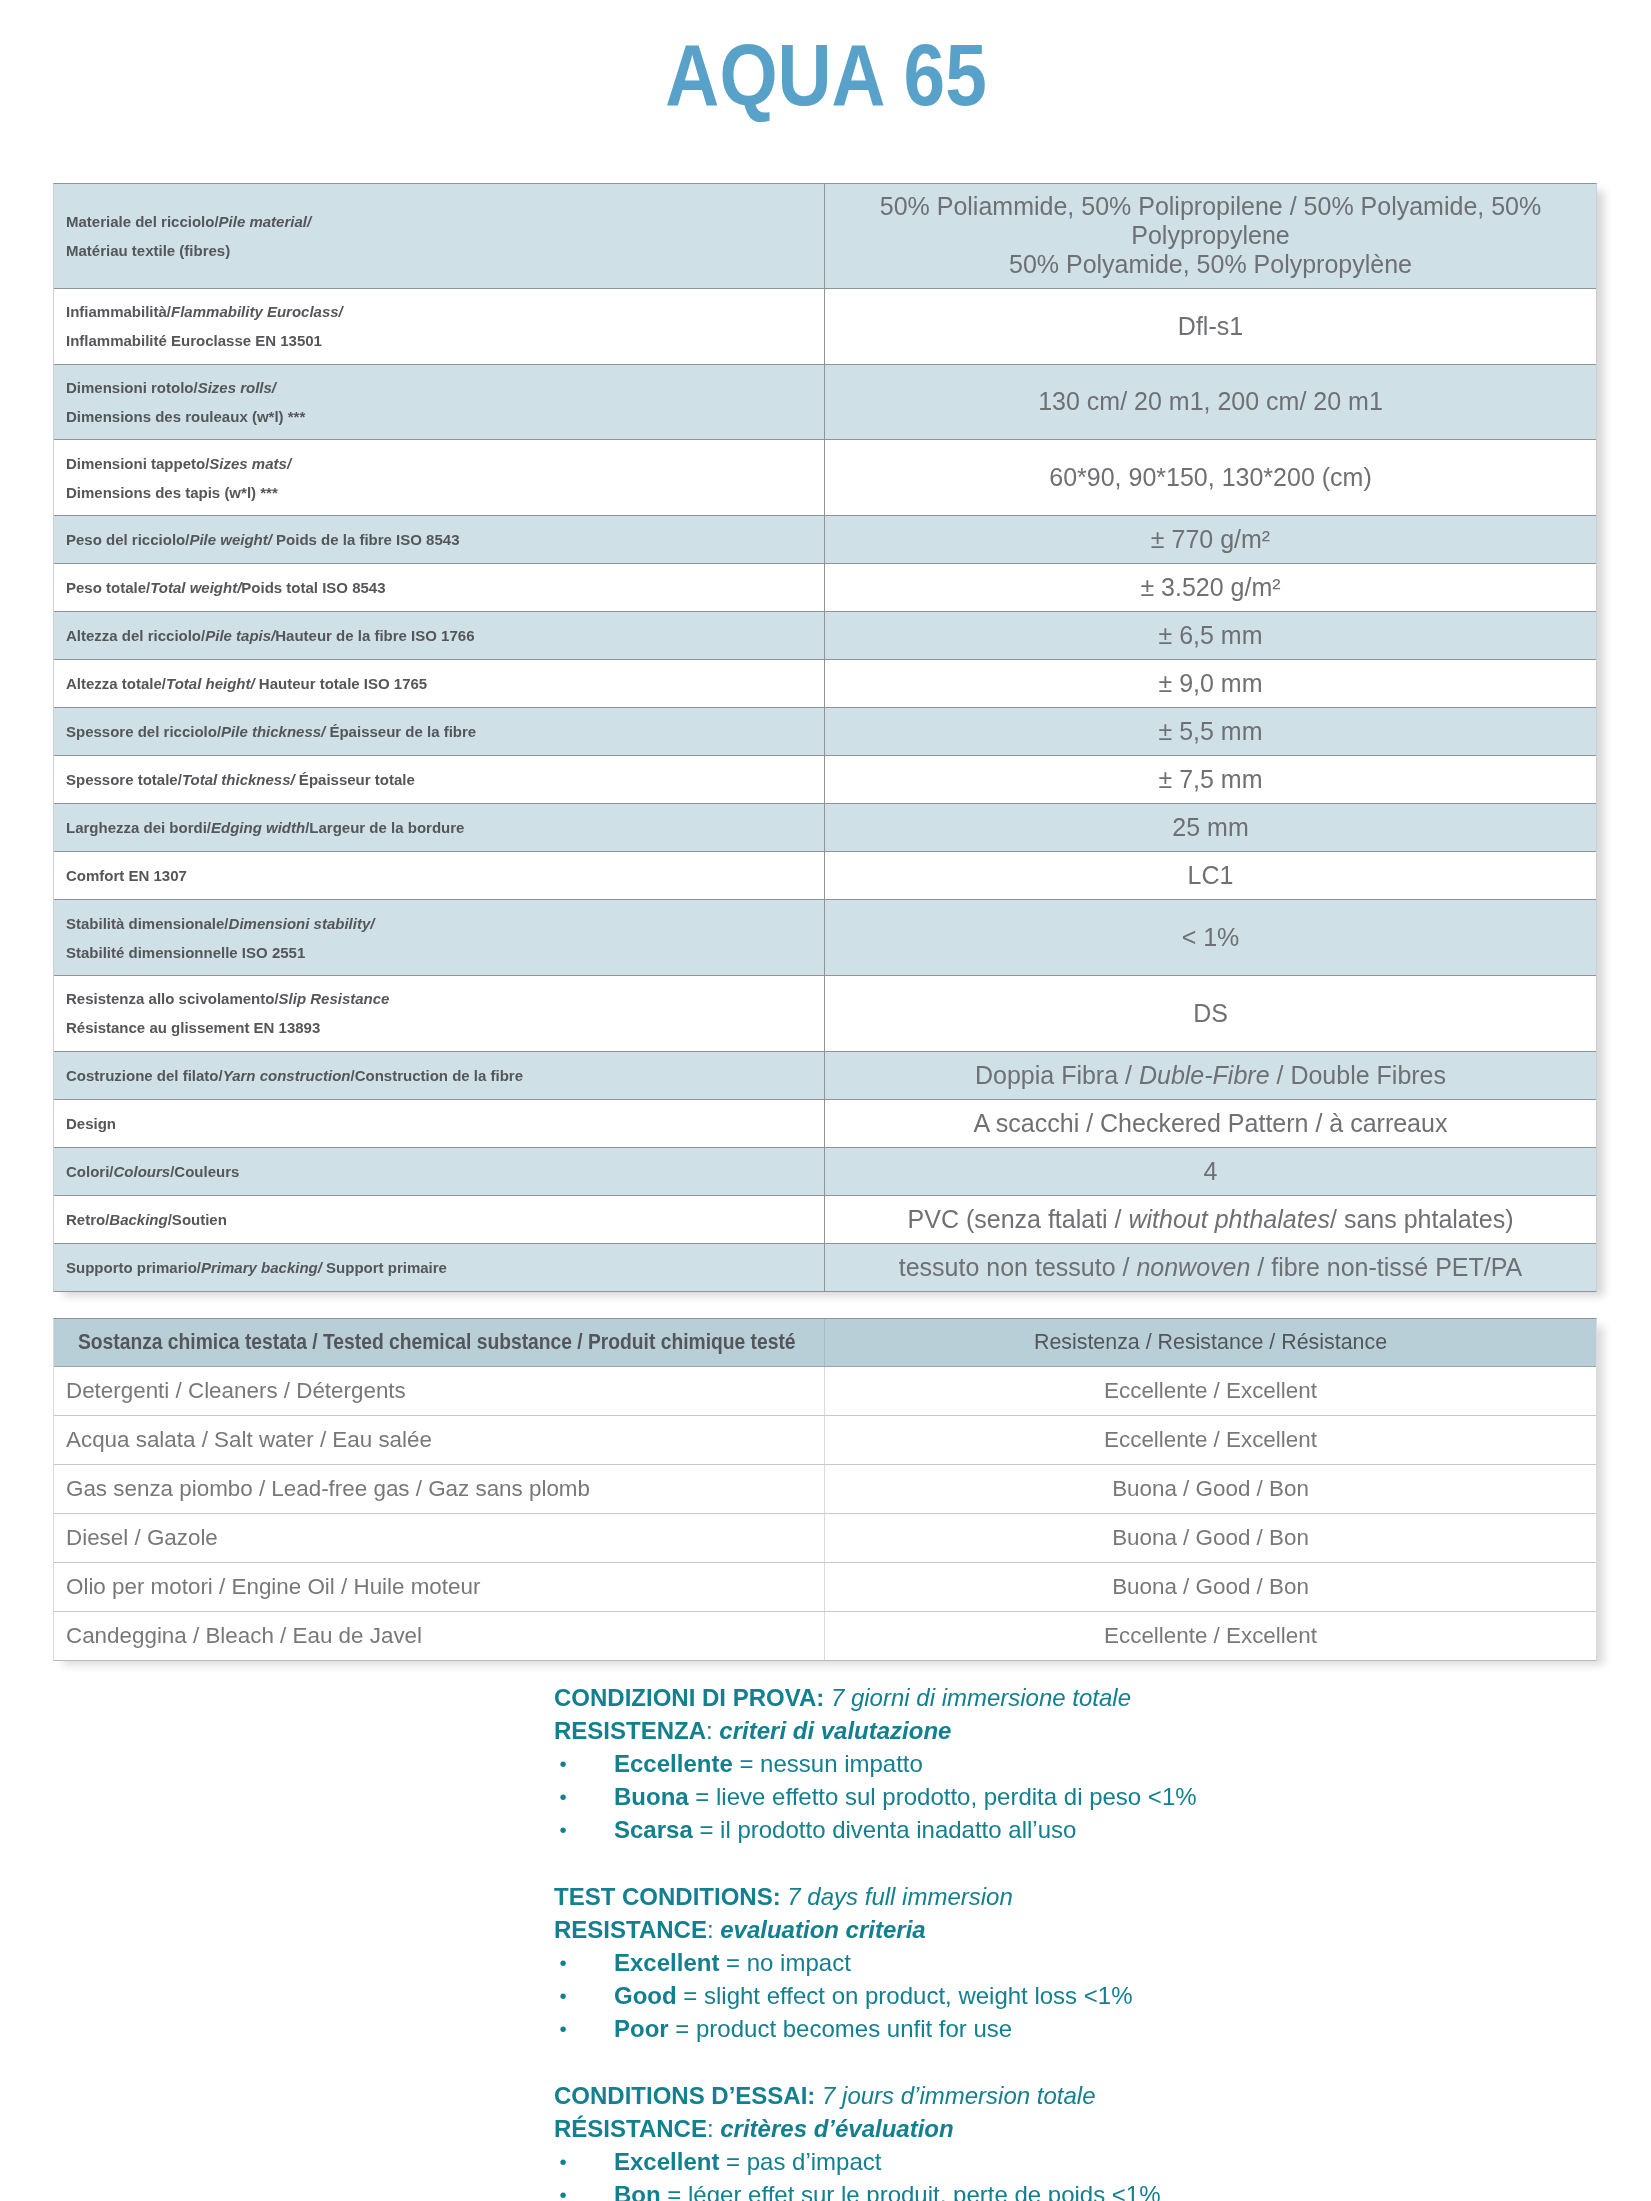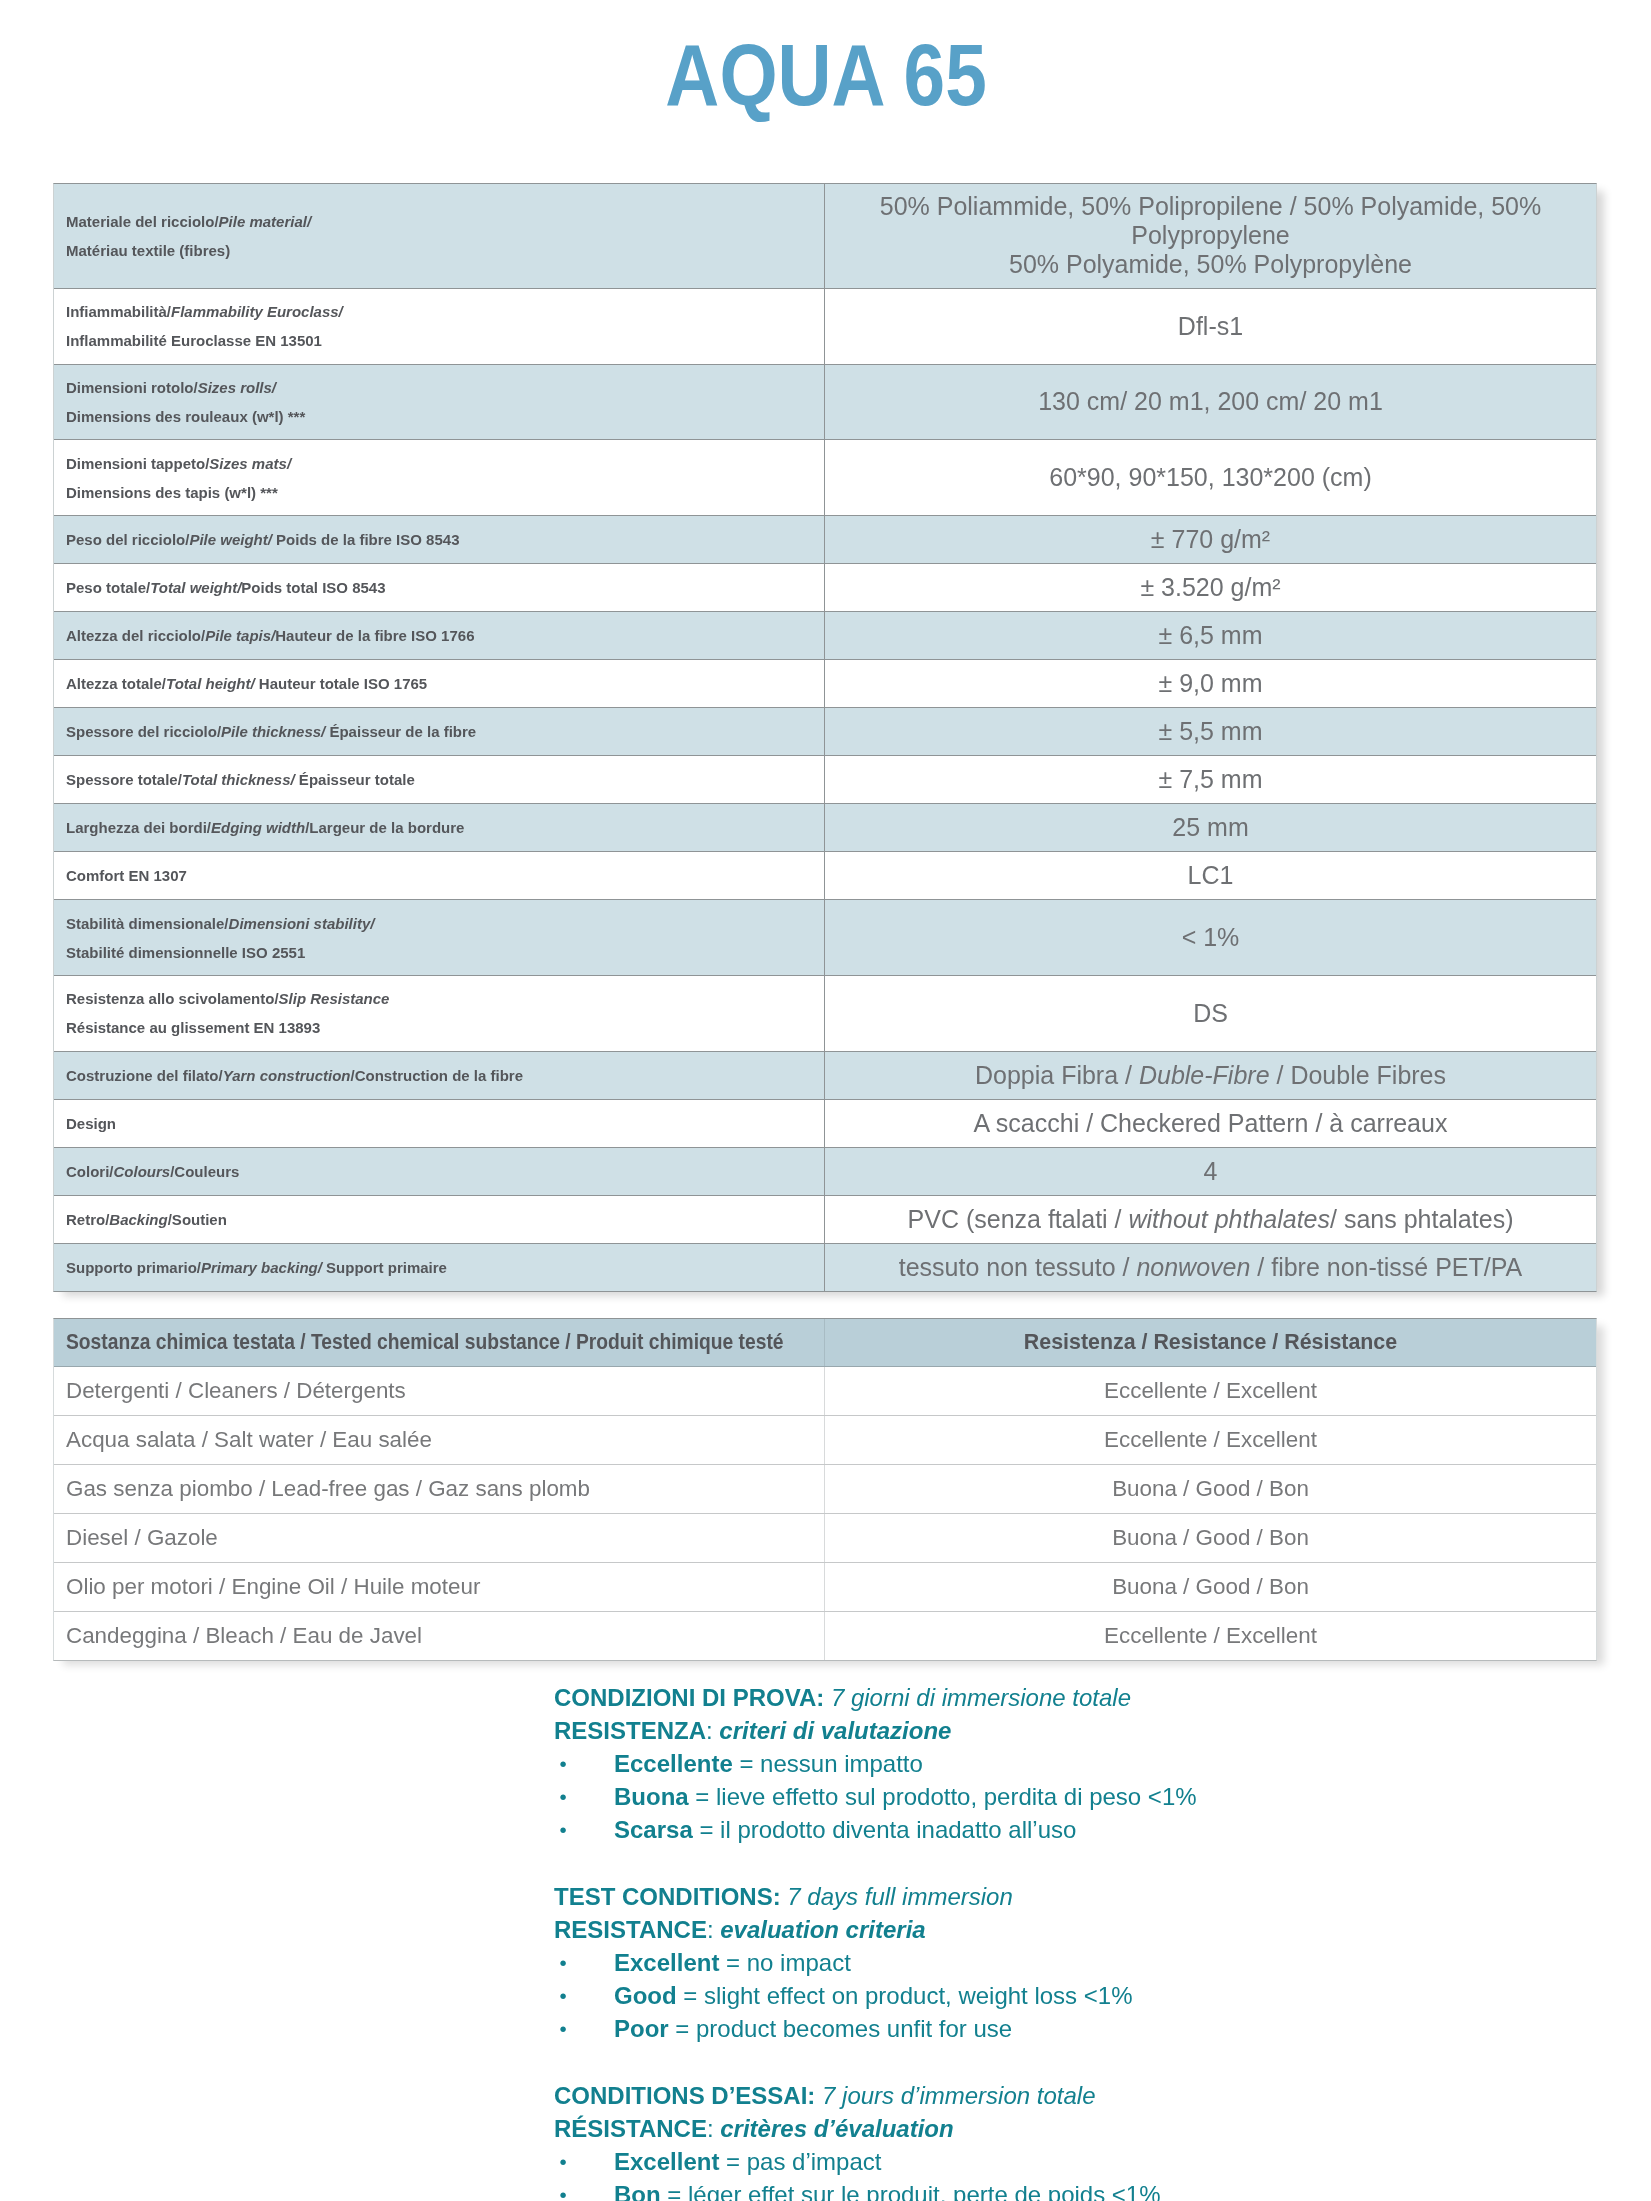--- a/index.html
+++ b/index.html
@@ -44,29 +44,29 @@
     border-bottom:1.9px solid #b6babb;
     border-left:0.9px solid #d6dbdc;border-right:0.9px solid #d6dbdc;
     box-shadow:8.4px 5.6px 8.4px -1.9px rgba(0,0,0,0.14);
     background:#fff;
   }
   .chead{
     display:flex;align-items:stretch;background:var(--chem_header,#b9cfd8);
     min-height:47px;border-bottom:1.9px solid #98a7ad;
   }
   .chleft{
-    width:50%;box-sizing:border-box;padding-left:12px;
+    width:50%;box-sizing:border-box;padding-left:24px;
     display:flex;align-items:center;white-space:nowrap;
     font-weight:bold;font-size:21.4px;color:var(--label_text,#54565a);
     border-right:1.9px solid #a8bcc4;
   }
   .chleft .squeeze{display:inline-block;transform:scaleX(0.90);transform-origin:left center;}
   .chright{
     width:50%;display:flex;align-items:center;justify-content:center;
-    font-weight:bold;font-size:21.4px;color:var(--label_text,#54565a);text-align:right;
+    font-weight:normal;font-size:21.4px;color:var(--label_text,#54565a);text-align:right;
   }
   .crow{display:flex;min-height:48px;border-top:0.9px solid #c6c8c9;font-size:22.4px;color:var(--chem_text,#77787a);background:#fff;}
   .crow:first-child{border-top:none;}
   .cleft{width:50%;box-sizing:border-box;padding-left:12px;display:flex;align-items:center;border-right:0.9px solid #d8dadb;}
   .cright{width:50%;display:flex;align-items:center;justify-content:center;text-align:center;}
   
   .notes{margin:20.5px 0 0 554px;color:var(--teal,#12808f);font-size:24px;line-height:33px;}
   .note{margin-bottom:34px;}
   .nline b{font-weight:bold;}
   .bullet{display:flex;}

